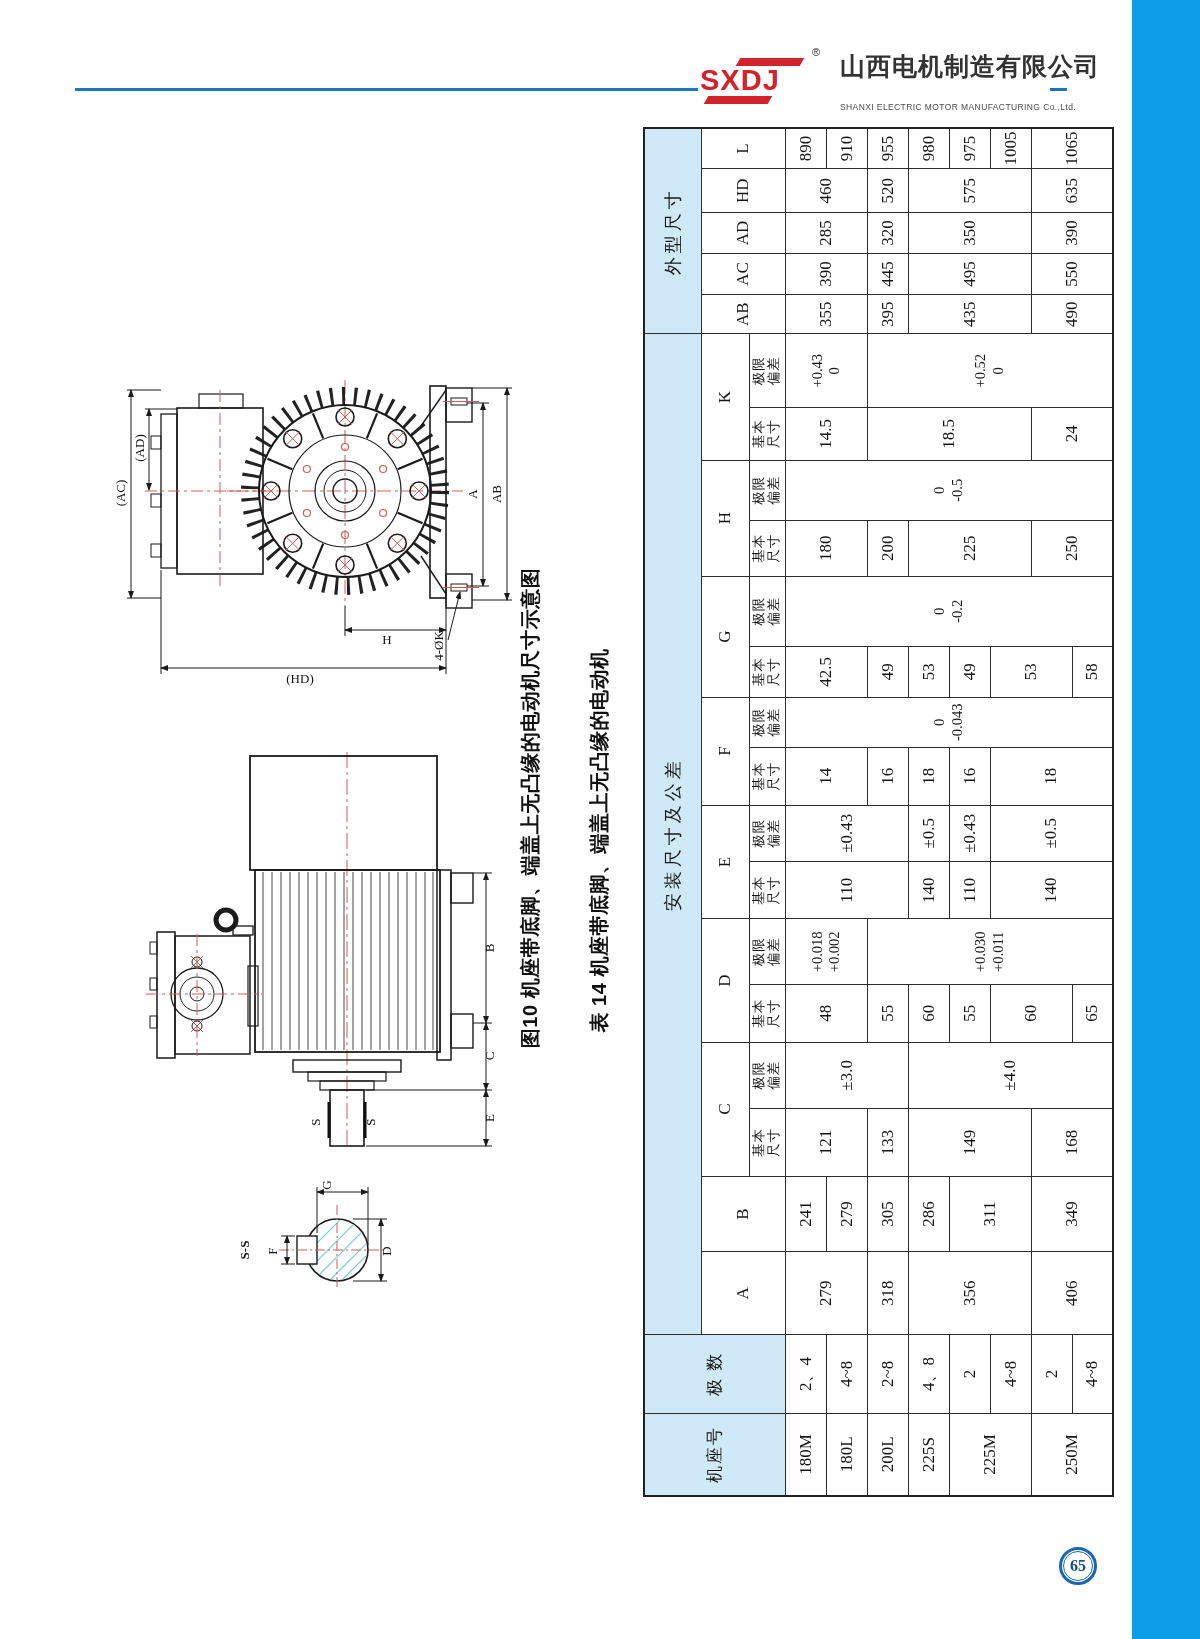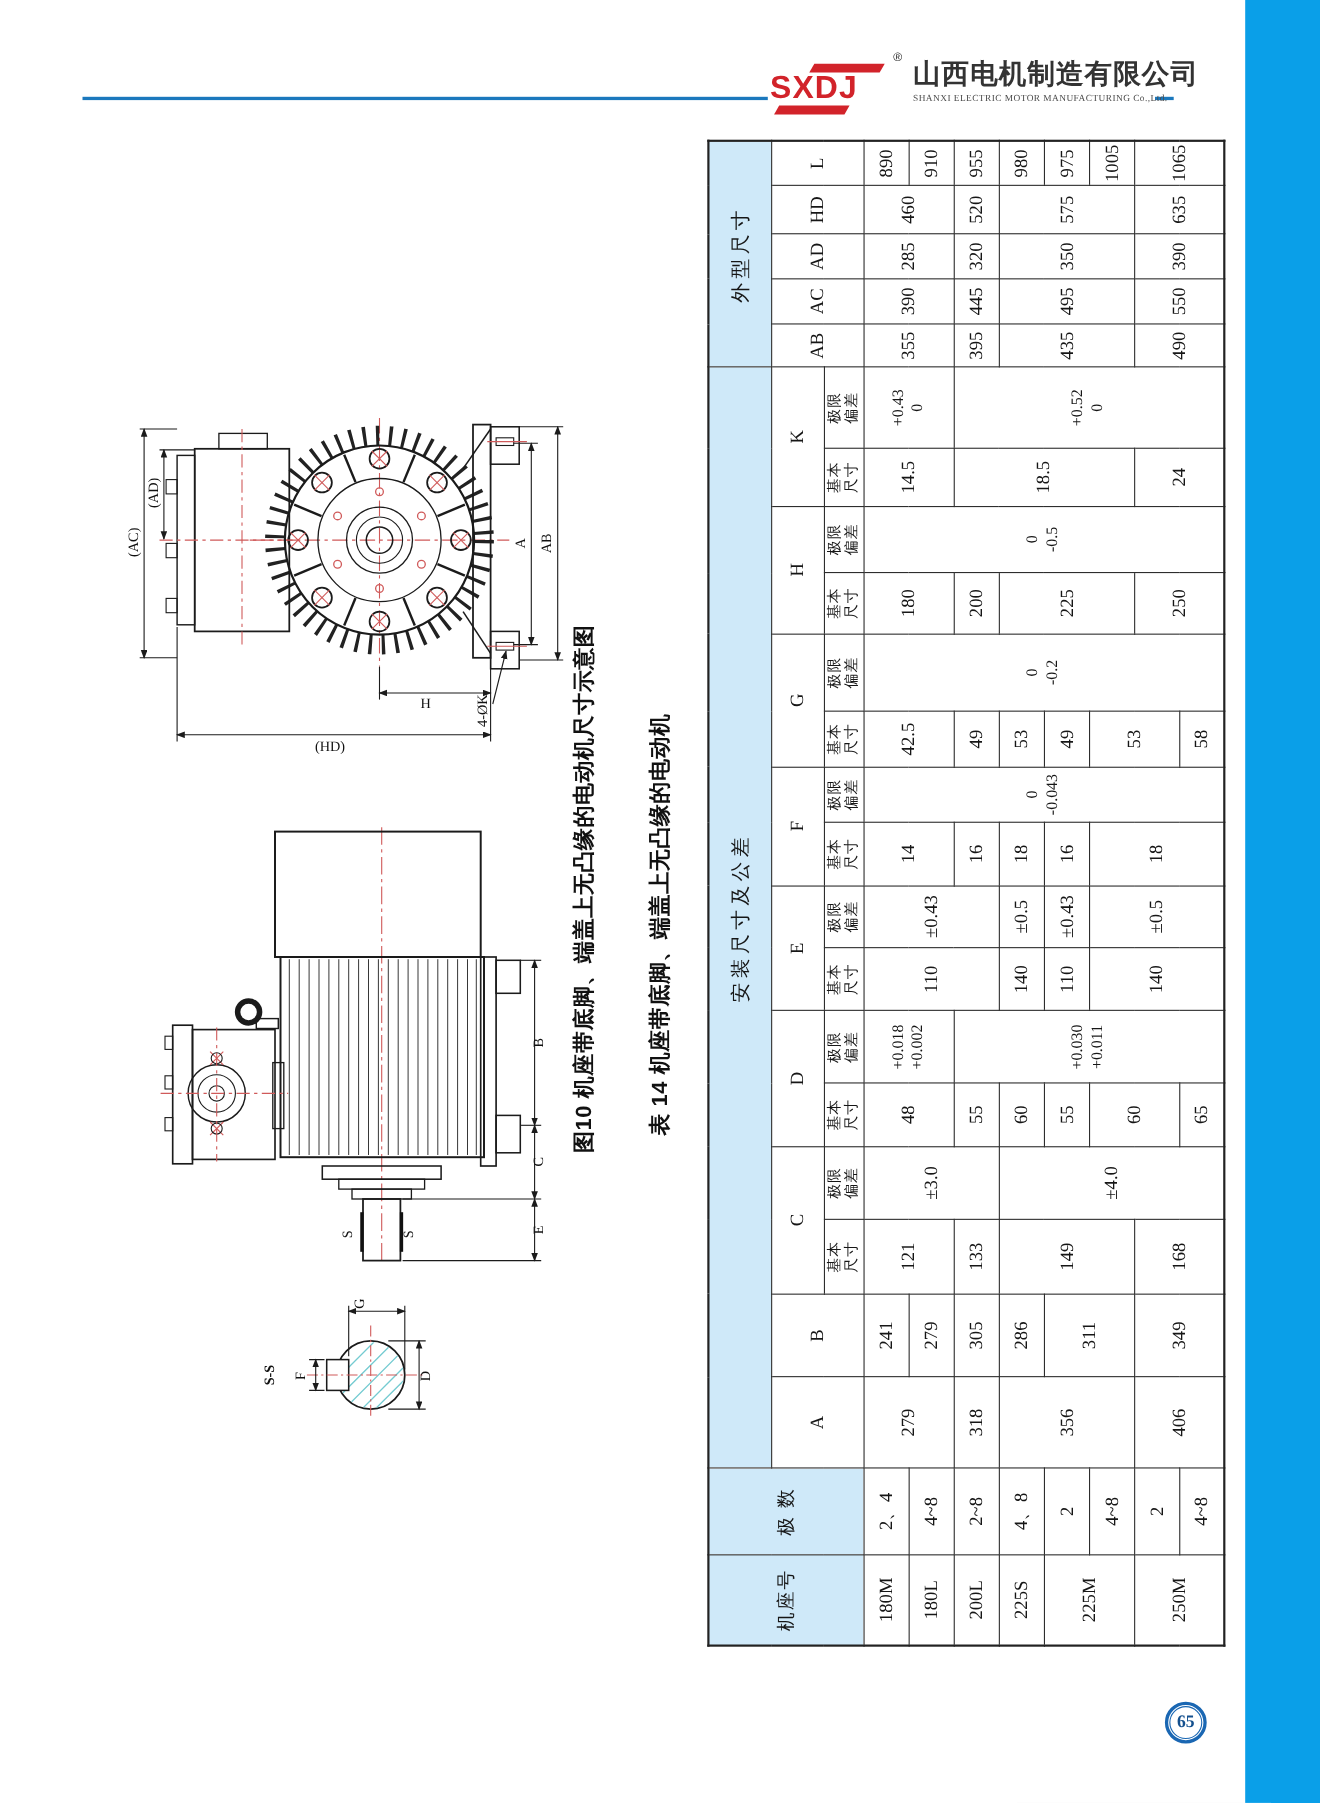--- a/index.html
+++ b/index.html
@@ -10,23 +10,23 @@
   
   #hrule{position:absolute;left:75px;top:88px;width:992px;height:3px;background:#1b78bd;}
   #logo{position:absolute;left:698px;top:44px;width:352px;height:70px;background:#ffffff;}
   #logomark{position:absolute;left:2px;top:14px;width:118px;height:48px;}
   .lm-bar{position:absolute;width:64px;height:8px;background:#d2232a;transform:skewX(-30deg);}
   #lm-top{left:38px;top:0;}
   #lm-bot{left:6px;top:38px;}
   #lm-text{position:absolute;left:0;top:6px;font-family:"Liberation Sans",sans-serif;
            font-weight:900;font-size:29px;color:#d2232a;letter-spacing:1px;}
   #lm-reg{position:absolute;left:112px;top:-12px;font-size:11px;color:#222;}
-  #logotext{position:absolute;left:132px;top:6px;width:224px;font-family:Liberation Serif, serif;}
+  #logotext{position:absolute;left:142px;top:6px;width:224px;}
   #logo-cn{font-size:25px;font-weight:700;color:#333333;letter-spacing:1px;white-space:nowrap;}
-  #logo-en{font-size:8.5px;color:#4a4a4a;letter-spacing:0.4px;margin-top:1px;white-space:nowrap;}
+  #logo-en{font-size:8.5px;color:#4a4a4a;letter-spacing:0.4px;margin-top:19px;white-space:nowrap;}
   
   .rotwrap{position:absolute;}
   .rot{transform-origin:0 0;display:flex;align-items:center;justify-content:center;}
   #tblrot{width:1370px;height:472px;transform:rotate(-90deg) translateX(-1370px);display:block;}
   #caprot{width:500px;height:32px;transform:rotate(-90deg) translateX(-500px);
           font-size:20px;font-weight:600;color:#111;letter-spacing:0.5px;white-space:nowrap;}
   #titrot{width:485px;height:32px;transform:rotate(-90deg) translateX(-485px);
           font-size:20px;font-weight:600;color:#111;letter-spacing:0.5px;white-space:nowrap;}
   
   table.dim{border-collapse:collapse;table-layout:fixed;width:1370px;height:468px;

